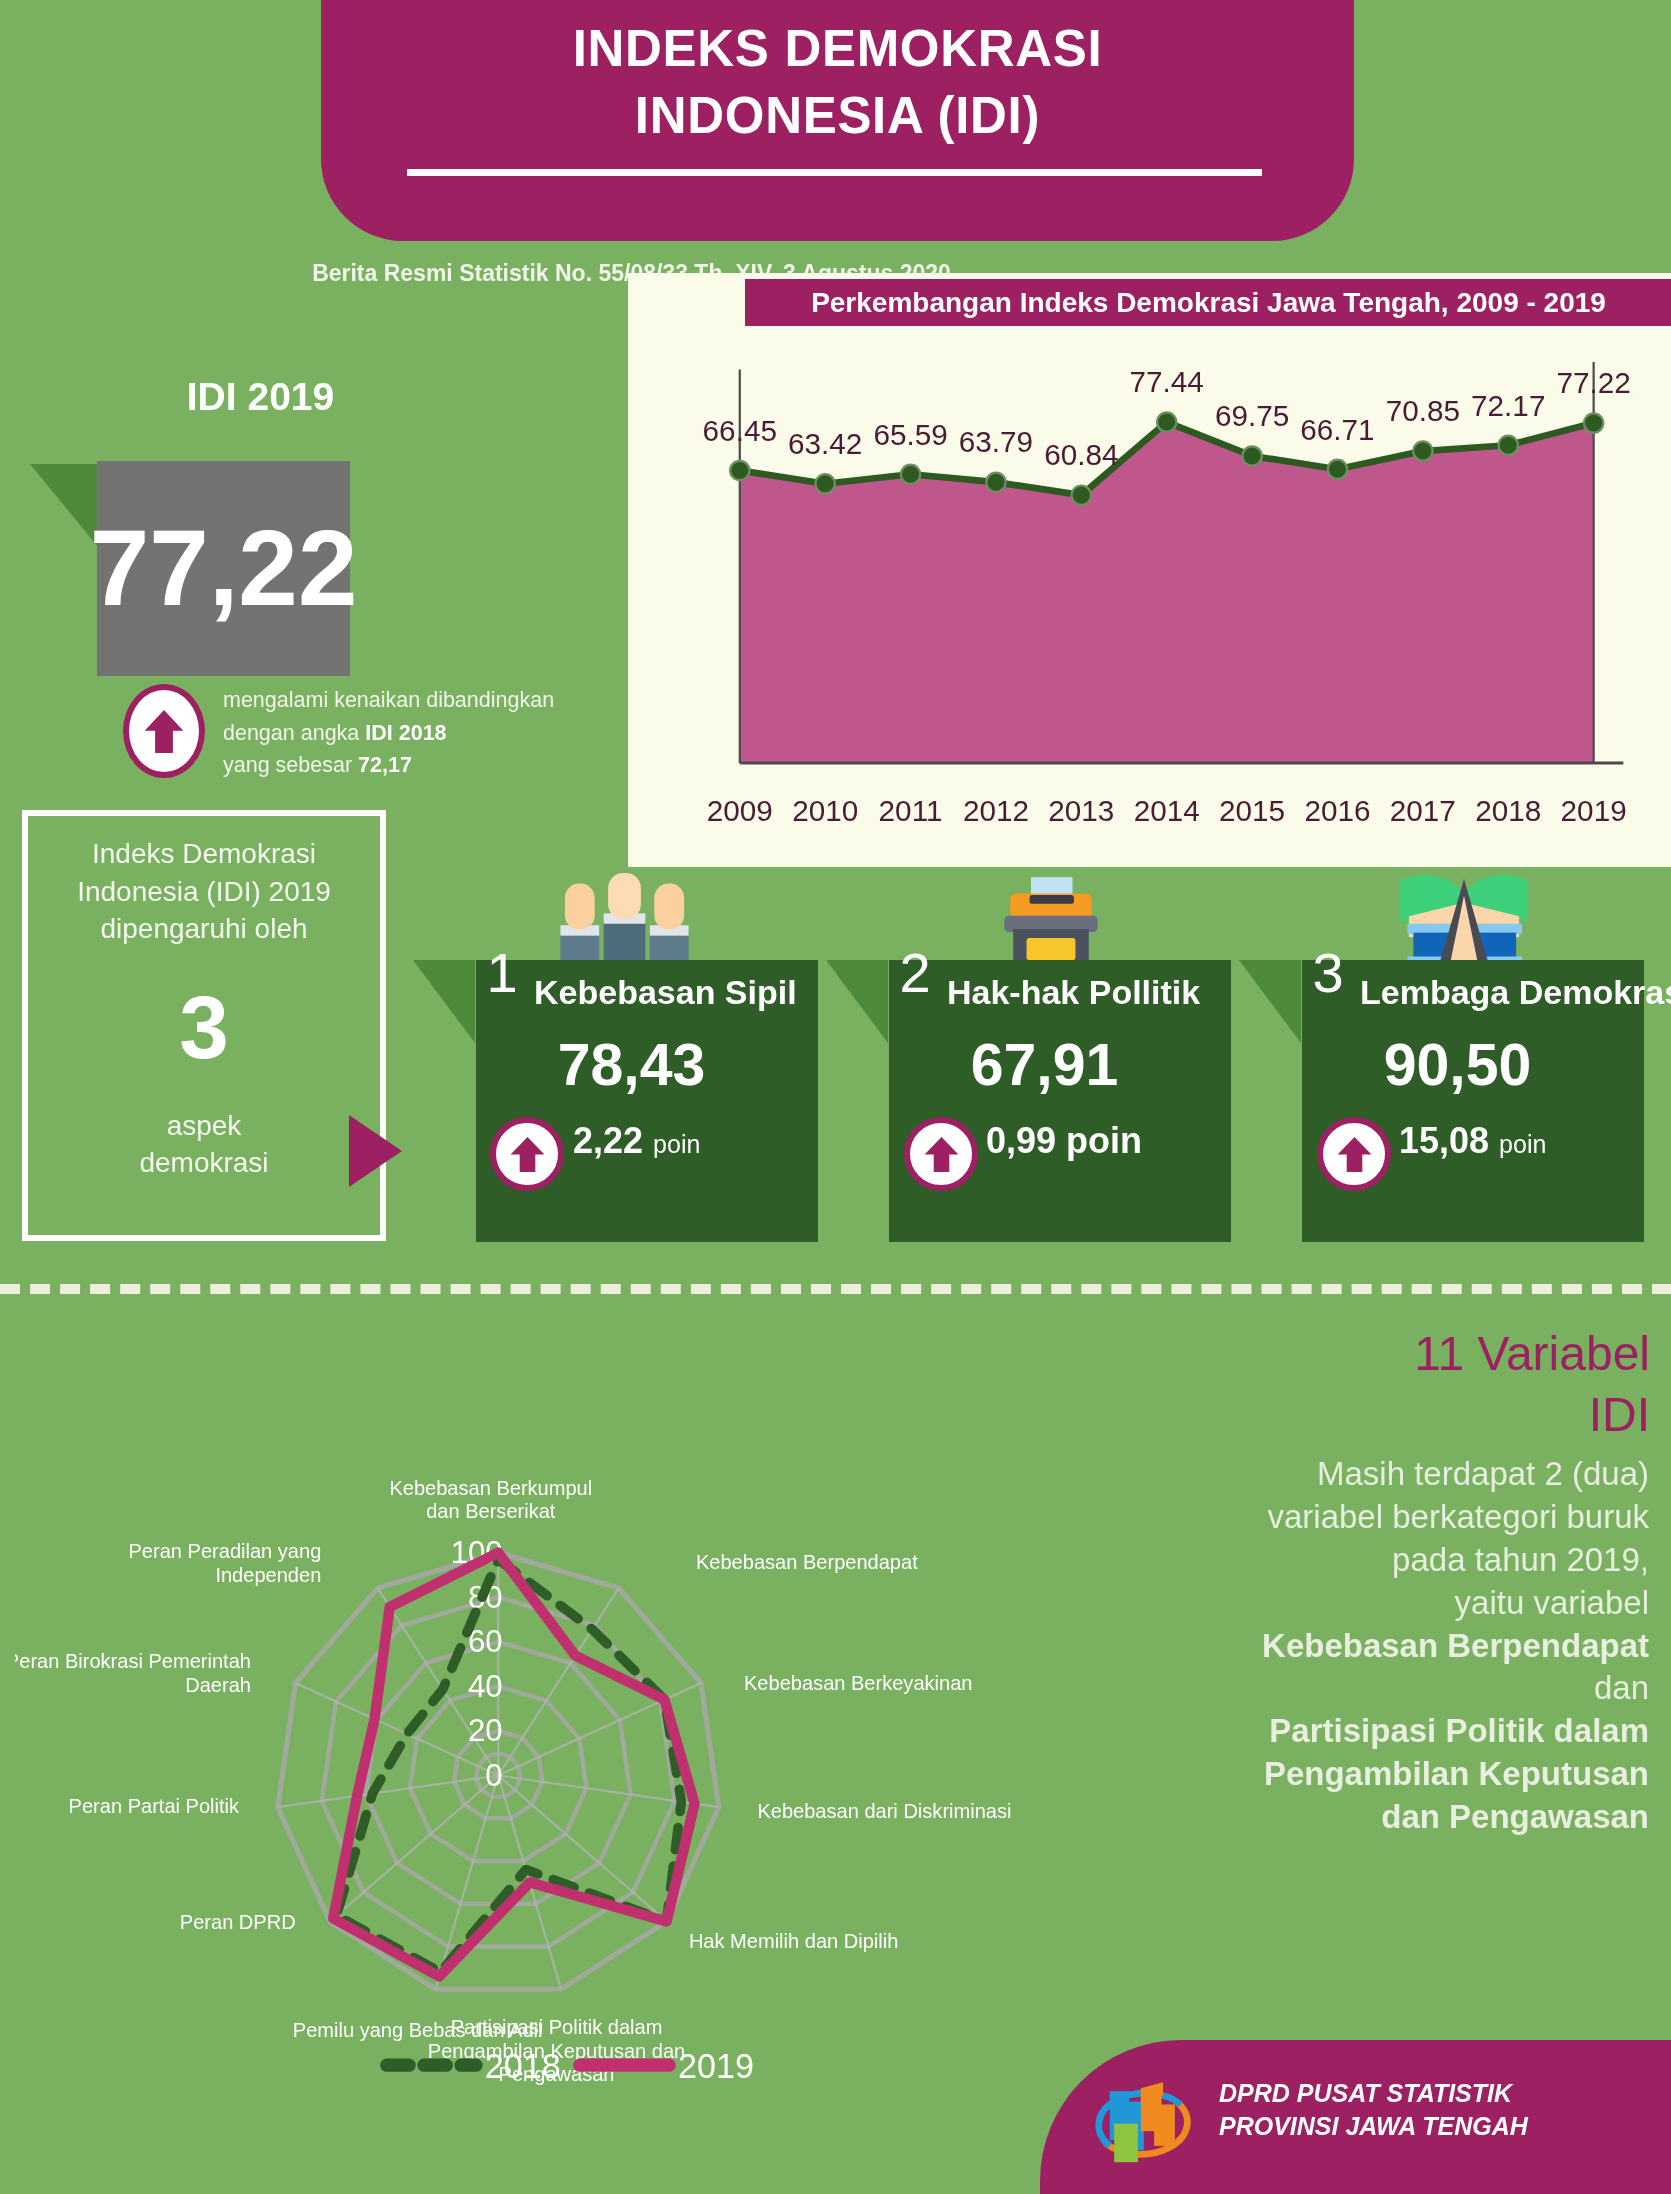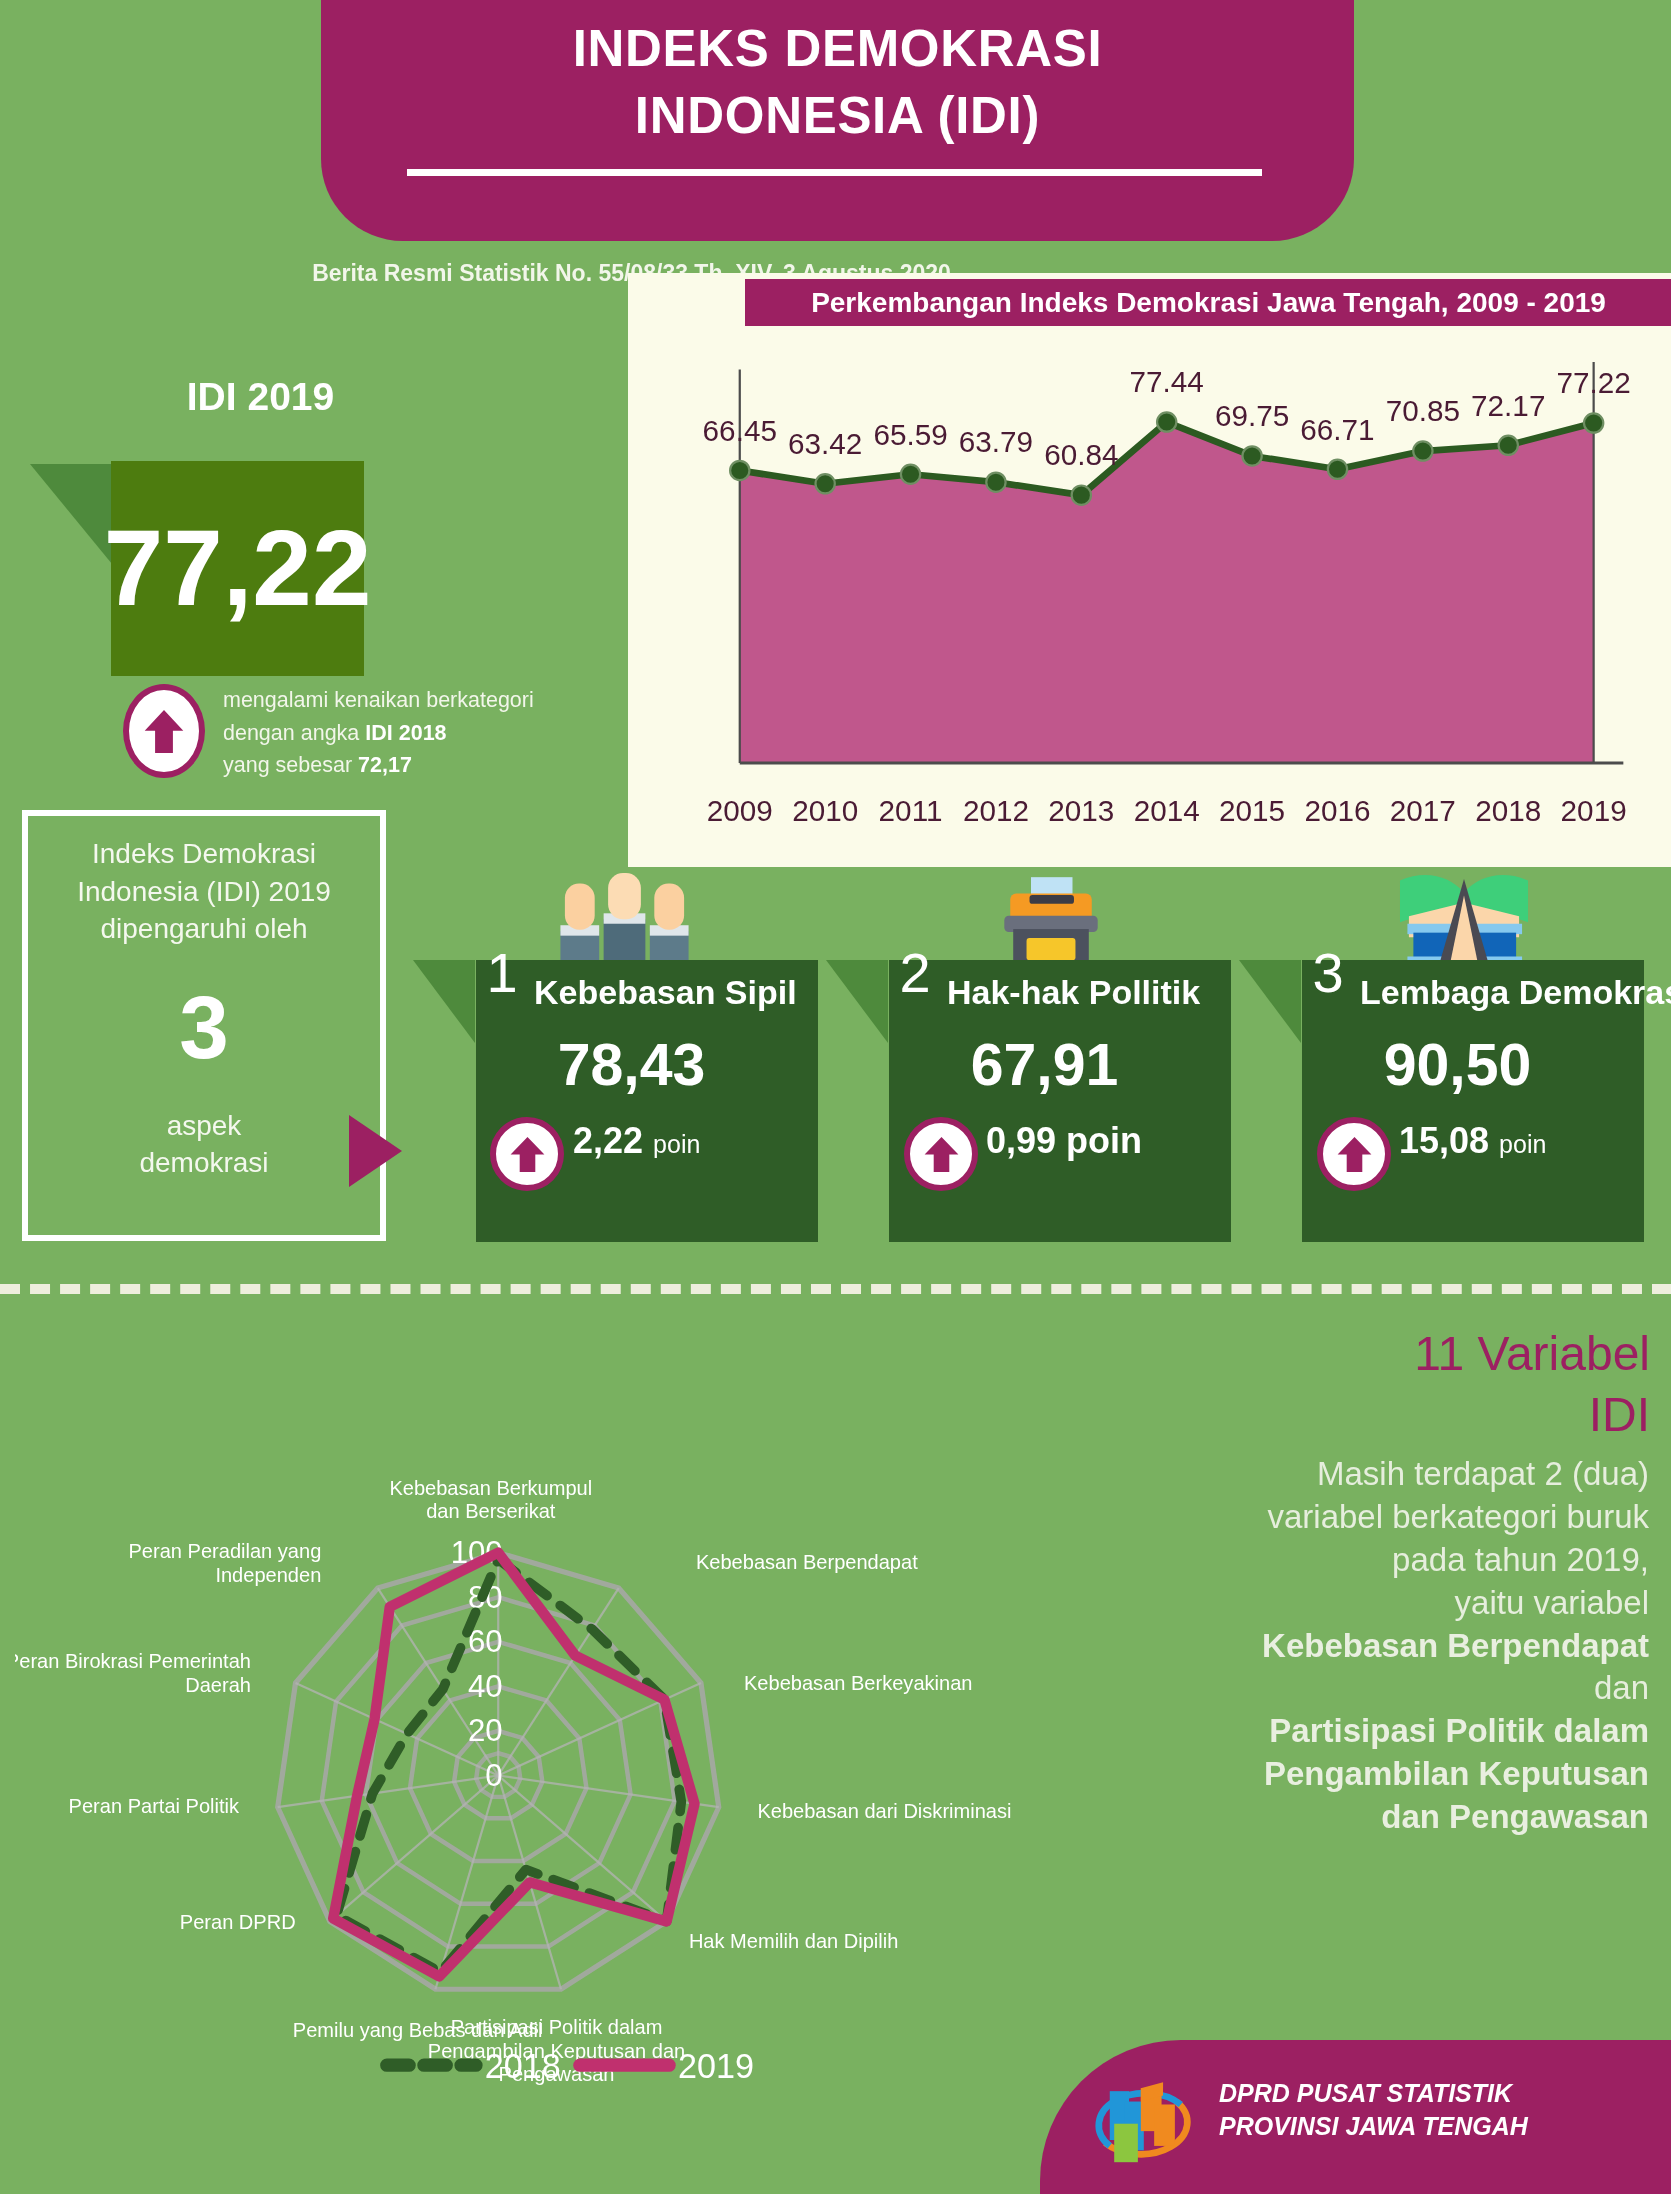--- a/index.html
+++ b/index.html
@@ -53,22 +53,22 @@
     position:absolute;left:97px;top:375px;width:327px;text-align:center;
     color:#ffffff;font-size:39px;font-weight:bold;
   }
   .idi-fold{
     position:absolute;left:30px;top:464px;width:0;height:0;
     border-top:0 solid transparent;
     border-bottom:100px solid transparent;
     border-right:82px solid #4e8a3c;
   }
   .idi-box{
-    position:absolute;left:111px;top:461px;width:253px;height:215px;
-    background:#4d7c0f;display:flex;align-items:center;justify-content:center;
+    position:absolute;left:97px;top:461px;width:253px;height:215px;
+    background:#737373;display:flex;align-items:center;justify-content:center;
   }
   .idi-box span{color:#ffffff;font-size:107px;font-weight:bold;line-height:1;}
   .up-badge{
     position:absolute;border-radius:50%;background:#ffffff;
     border:6.7px solid #9c2062;display:flex;align-items:center;justify-content:center;
   }
   .up-badge svg{display:block;}
   .idi-note{
     position:absolute;left:223px;top:684px;width:386px;
     color:#f2f6ea;font-size:21.5px;line-height:1.52;
@@ -212,21 +212,21 @@
   <div class="idi-fold"></div>
   <div class="idi-box">
     <span>77,22</span>
   </div>
   <div class="up-badge" style="left:123px;top:684px;width:70px;height:82px;">
     <svg width="42" height="49" viewBox="0 0 56 66">
       <polygon points="28,4 54,32 40,32 40,62 16,62 16,32 2,32" fill="#9c2062"></polygon>
     </svg>
   </div>
   <div class="idi-note">
-    <div>mengalami kenaikan berkategori</div>
+    <div>mengalami kenaikan dibandingkan</div>
     <div><span>dengan angka </span><b>IDI 2018</b></div>
     <div><span>yang sebesar </span><b>72,17</b></div>
   </div>
 
   <div class="aspek-box">
     <div class="aspek-intro">
       <div>Indeks Demokrasi</div>
       <div>Indonesia (IDI) 2019</div>
       <div>dipengaruhi oleh</div>
     </div>

